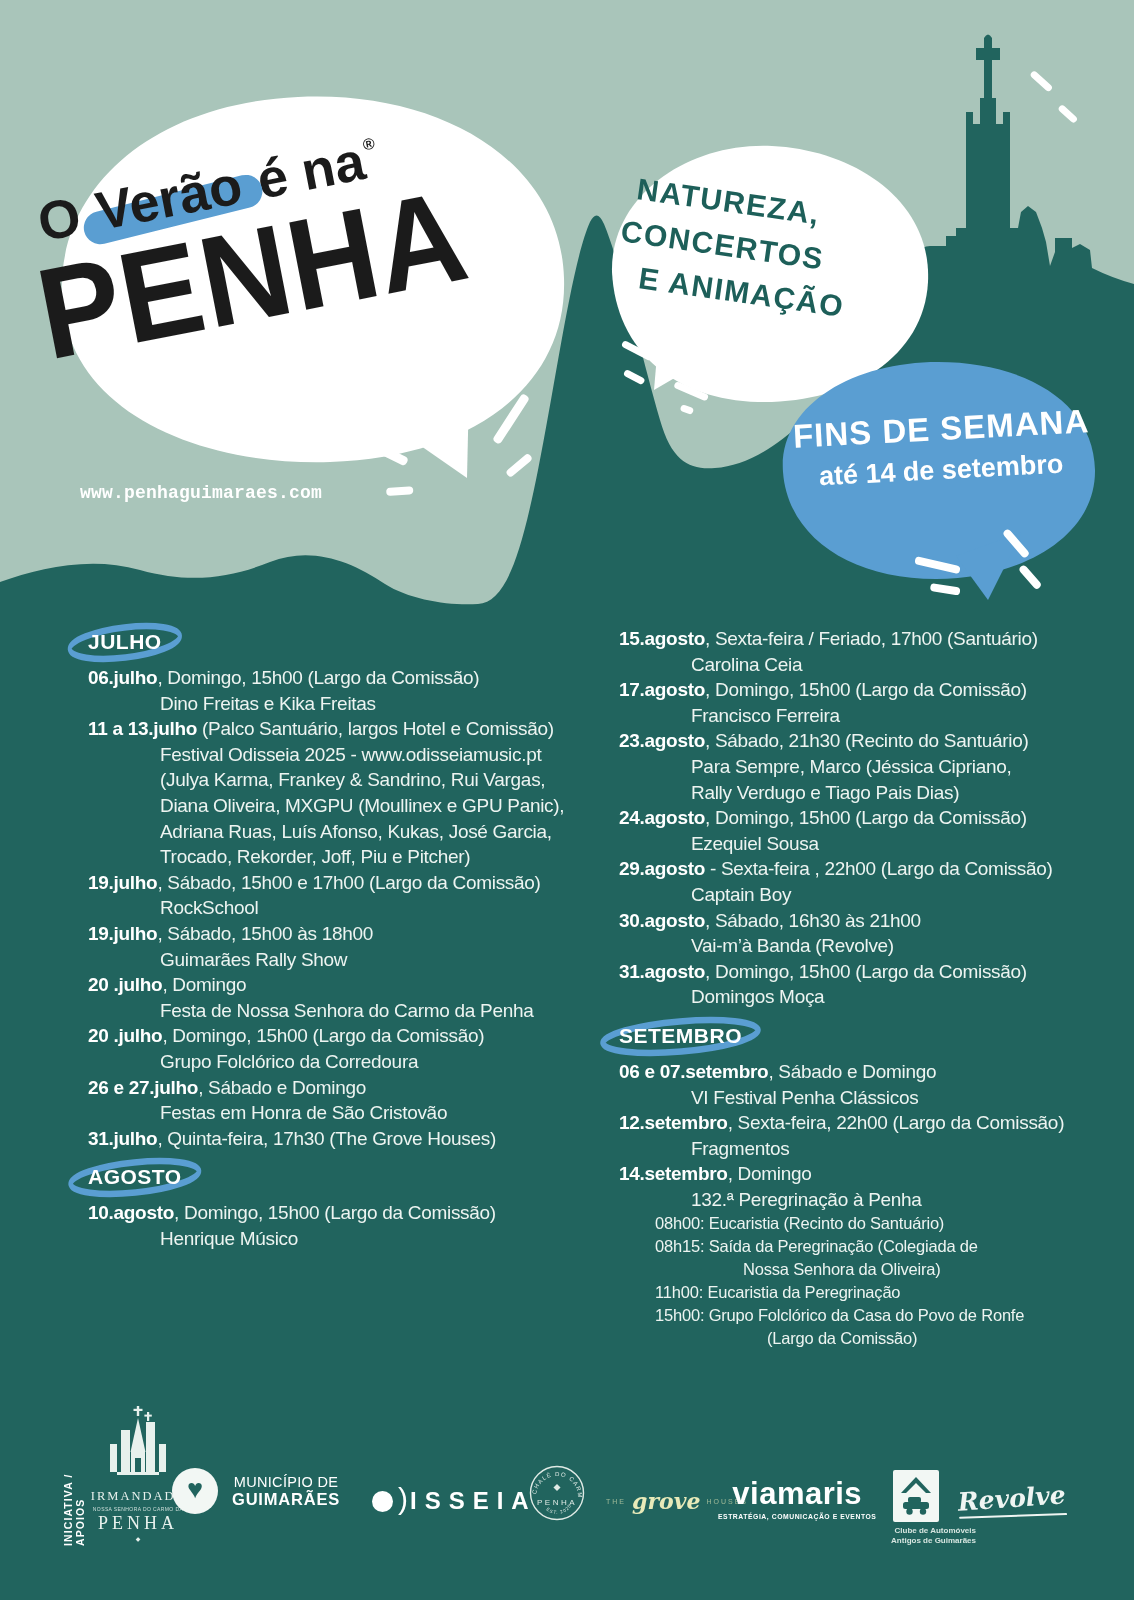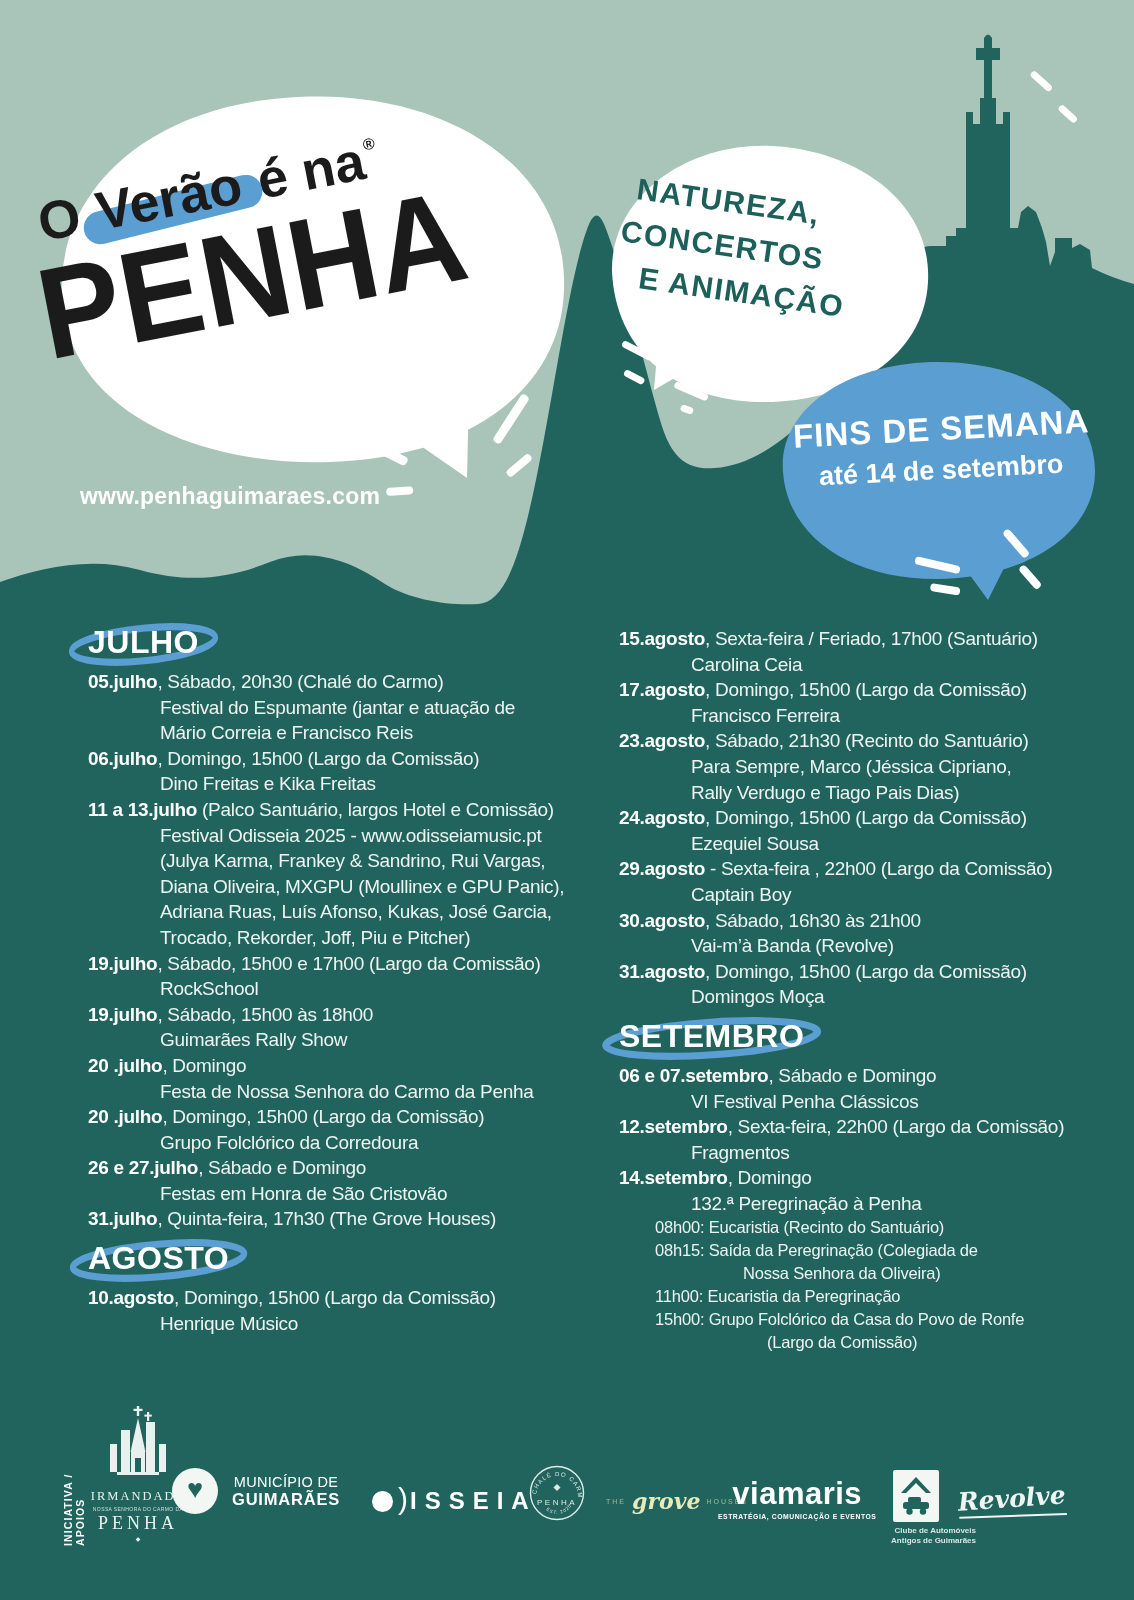--- a/index.html
+++ b/index.html
@@ -11,22 +11,22 @@
   .title-block{position:absolute;left:30px;top:150px;width:460px;transform:rotate(-11deg);
                color:#1B1B1B;}
   .title-line1{font-size:54px;font-weight:800;white-space:nowrap;padding-left:16px;}
   .title-line1 .hl{position:relative;z-index:0;padding:0 2px;}
   .title-line1 .hl::before{content:"";position:absolute;z-index:-1;left:-14px;right:-18px;top:26px;
                height:33px;background:#5A9ED2;border-radius:17px;transform:rotate(-3deg);}
   .title-reg{font-size:16px;font-weight:700;vertical-align:28px;margin-left:2px;}
   .title-line2{font-size:122px;font-weight:900;letter-spacing:1px;line-height:1;margin-top:-4px;
                transform:scaleY(1.06);transform-origin:top left;white-space:nowrap;}
 
-  .url{position:absolute;left:80px;top:483px;font-size:23px;font-weight:700;color:#FFFFFF;
-       letter-spacing:.2px;}
+  .url{position:absolute;left:80px;top:483px;font-size:18px;font-weight:700;color:#FFFFFF;
+       letter-spacing:.2px;font-family:Liberation Mono, monospace;}
 
   
   .topics{position:absolute;left:630px;top:182px;transform:rotate(8deg);color:#1D5F59;
           font-weight:800;font-size:30px;line-height:44px;letter-spacing:1.5px;white-space:nowrap;}
   .topics .t2{margin-left:-10px;}
   .topics .t3{margin-left:14px;}
 
   
   .weekend{position:absolute;left:794px;top:408px;width:292px;transform:rotate(-3deg);
            color:#FFFFFF;text-align:center;}
@@ -35,21 +35,21 @@
 
   
   .col{position:absolute;color:#EDF4F1;font-size:19px;letter-spacing:-.3px;}
   #col-left{left:88px;top:626px;width:500px;}
   #col-right{left:619px;top:626px;width:540px;}
   .line{line-height:25.6px;white-space:nowrap;}
   .line.detail{padding-left:72px;}
   .date{font-weight:700;color:#FFFFFF;}
   .month-header{position:relative;display:block;width:fit-content;margin:10px 0 6px 0;line-height:32px;}
   .col .month-header:first-child{margin-top:0;}
-  .month-label{position:relative;font-size:32px;font-weight:800;color:#FFFFFF;letter-spacing:.5px;z-index:1;}
+  .month-label{position:relative;font-size:21px;font-weight:800;color:#FFFFFF;letter-spacing:.5px;z-index:1;}
   .swoosh{position:absolute;left:-24px;top:-8px;width:calc(100% + 48px);height:calc(100% + 16px);z-index:0;}
 
   
   .pilgrimage{margin-left:36px;font-size:16.5px;letter-spacing:-.2px;}
   .ps-line{line-height:23px;white-space:nowrap;}
   .ps-line.indent1{padding-left:88px;}
   .ps-line.indent2{padding-left:112px;}
 
   
   .f-label{position:absolute;left:62px;top:1442px;height:104px;writing-mode:vertical-rl;
@@ -168,25 +168,20 @@
     <div class="w1">FINS DE SEMANA</div>
     <div class="w2">até 14 de setembro</div>
   </div>
 
   <div class="url">www.penhaguimaraes.com</div>
 
   <div class="col" id="col-left">
       <div class="month-header"><svg class="swoosh" viewBox="0 0 220 52" preserveAspectRatio="none" aria-hidden="true">
           <ellipse cx="110" cy="26" rx="100" ry="16" fill="none" stroke="#5A9ED2" stroke-width="7" transform="rotate(-4 110 26)"></ellipse>
         </svg><span class="month-label">JULHO</span></div>
-      <div class="event">
-        <div class="line first"><span class="date">05.julho</span><span class="rest">, Sábado, 20h30 (Chalé do Carmo)</span></div>
-        <div class="line detail">Festival do Espumante (jantar e atuação de</div>
-        <div class="line detail">Mário Correia e Francisco Reis</div>
-      </div>
       <div class="event">
         <div class="line first"><span class="date">06.julho</span><span class="rest">, Domingo, 15h00 (Largo da Comissão)</span></div>
         <div class="line detail">Dino Freitas e Kika Freitas</div>
       </div>
       <div class="event">
         <div class="line first"><span class="date">11 a 13.julho</span><span class="rest"> (Palco Santuário, largos Hotel e Comissão)</span></div>
         <div class="line detail">Festival Odisseia 2025 - www.odisseiamusic.pt</div>
         <div class="line detail">(Julya Karma, Frankey &amp; Sandrino, Rui Vargas,</div>
         <div class="line detail">Diana Oliveira, MXGPU (Moullinex e GPU Panic),</div>
         <div class="line detail">Adriana Ruas, Luís Afonso, Kukas, José Garcia,</div>

